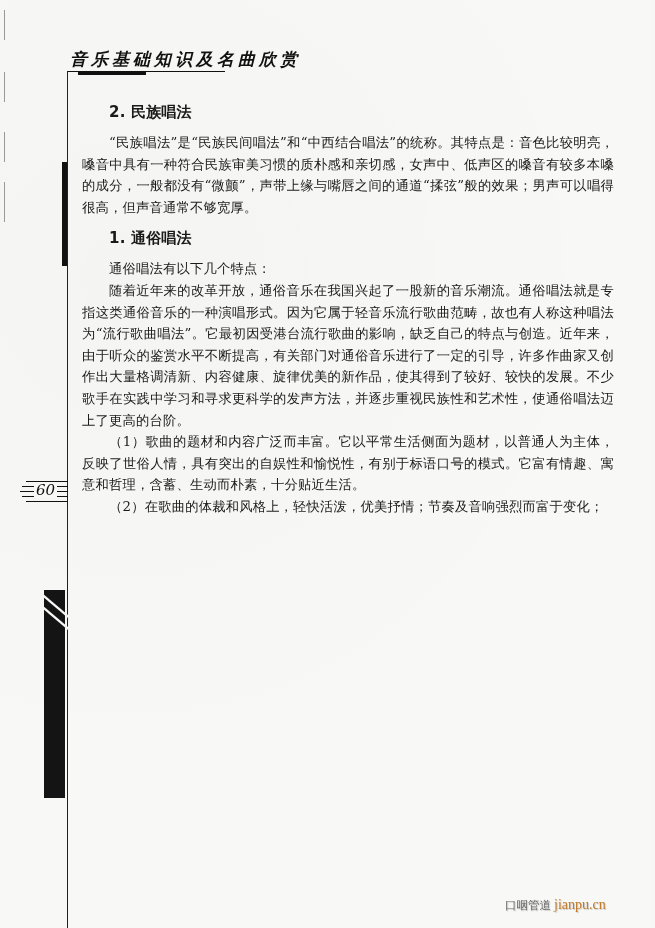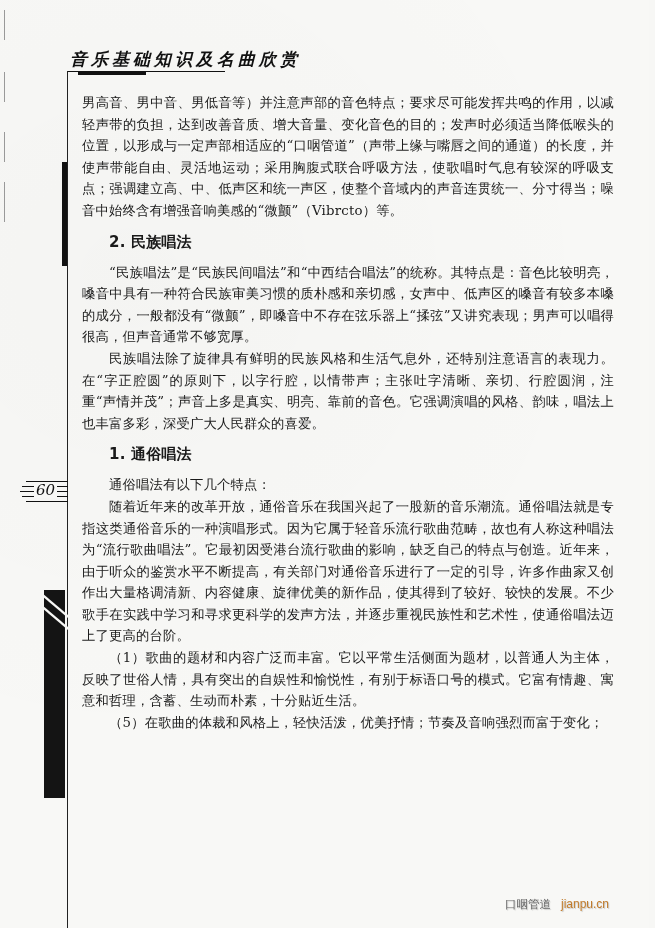--- a/index.html
+++ b/index.html
@@ -144,23 +144,23 @@
       left: 505px;
       top: 897px;
       font-size: 11.5px;
       color: #666;
       font-family: "DejaVu Serif", serif;
       text-shadow: 1px 1px 1px rgba(0,0,0,0.2);
       white-space: nowrap;
     }
     .watermark .domain {
       color: #c07a2a;
-      font-family: Liberation Sans, sans-serif;
-      font-size: 12px;
-      margin-left: 10px;
+      font-family: Liberation Serif, serif;
+      font-size: 14px;
+      margin-left: 3px;
     }
   </style>
 </head>
 <body>
 
 <div class="page">
 
   <div class="scan-mark" style="top:10px;height:30px;"></div>
   <div class="scan-mark" style="top:72px;height:30px;"></div>
   <div class="scan-mark" style="top:132px;height:30px;"></div>
@@ -181,30 +181,28 @@
     <div class="line" style="left:14px;top:23px;width:42px;"></div>
     <span class="page-number">60</span>
   </div>
 
   <div class="side-tab">
     <div class="stripe" style="top:14px;"></div>
     <div class="stripe" style="top:26px;"></div>
   </div>
 
   <div class="content">
-    <p>男高音、男中音、男低音等）并注意声部的音色特点；要求尽可能发挥共鸣的作用，以减轻声带的负担，达到改善音质、增大音量、变化音色的目的；发声时必须适当降低喉头的位置，以形成与一定声部相适应的“口咽管道”（声带上缘与嘴唇之间的通道）的长度，并使声带能自由、灵活地运动；采用胸腹式联合呼吸方法，使歌唱时气息有较深的呼吸支点；强调建立高、中、低声区和统一声区，使整个音域内的声音连贯统一、分寸得当；噪音中始终含有增强音响美感的“微颤”（Vibrcto）等。</p>
 
     <h3>2. 民族唱法</h3>
-    <p class="indent">“民族唱法”是“民族民间唱法”和“中西结合唱法”的统称。其特点是：音色比较明亮，嗓音中具有一种符合民族审美习惯的质朴感和亲切感，女声中、低声区的嗓音有较多本嗓的成分，一般都没有“微颤”，即嗓音中不存在弦乐器上“揉弦”又讲究表现；男声可以唱得很高，但声音通常不够宽厚。</p>
-    <p class="indent">民族唱法除了旋律具有鲜明的民族风格和生活气息外，还特别注意语言的表现力。在“字正腔圆”的原则下，以字行腔，以情带声；主张吐字清晰、亲切、行腔圆润，注重“声情并茂”；声音上多是真实、明亮、靠前的音色。它强调演唱的风格、韵味，唱法上也丰富多彩，深受广大人民群众的喜爱。</p>
+    <p class="indent">“民族唱法”是“民族民间唱法”和“中西结合唱法”的统称。其特点是：音色比较明亮，嗓音中具有一种符合民族审美习惯的质朴感和亲切感，女声中、低声区的嗓音有较多本嗓的成分，一般都没有“微颤”，声带上缘与嘴唇之间的通道“揉弦”般的效果；男声可以唱得很高，但声音通常不够宽厚。</p>
 
     <h3>1. 通俗唱法</h3>
     <p class="indent">通俗唱法有以下几个特点：</p>
     <p class="indent">随着近年来的改革开放，通俗音乐在我国兴起了一股新的音乐潮流。通俗唱法就是专指这类通俗音乐的一种演唱形式。因为它属于轻音乐流行歌曲范畴，故也有人称这种唱法为“流行歌曲唱法”。它最初因受港台流行歌曲的影响，缺乏自己的特点与创造。近年来，由于听众的鉴赏水平不断提高，有关部门对通俗音乐进行了一定的引导，许多作曲家又创作出大量格调清新、内容健康、旋律优美的新作品，使其得到了较好、较快的发展。不少歌手在实践中学习和寻求更科学的发声方法，并逐步重视民族性和艺术性，使通俗唱法迈上了更高的台阶。</p>
     <p class="indent">（1）歌曲的题材和内容广泛而丰富。它以平常生活侧面为题材，以普通人为主体，反映了世俗人情，具有突出的自娱性和愉悦性，有别于标语口号的模式。它富有情趣、寓意和哲理，含蓄、生动而朴素，十分贴近生活。</p>
-    <p class="indent">（5）在歌曲的体裁和风格上，轻快活泼，优美抒情；节奏及音响强烈而富于变化；</p>
+    <p class="indent">（2）在歌曲的体裁和风格上，轻快活泼，优美抒情；节奏及音响强烈而富于变化；</p>
   </div>
 
   <div class="watermark">
     <span>口咽管道</span><span class="domain">jianpu.cn</span>
   </div>
 
 </div>
 
 </body></html>

